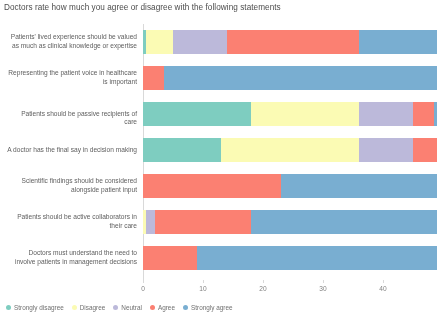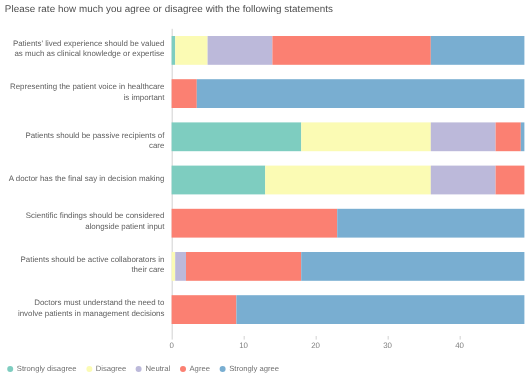--- a/index.html
+++ b/index.html
@@ -124,21 +124,21 @@
     font-size: 6.4px;
     color: #707070;
     white-space: nowrap;
   }
 </style>
 </head>
 <body>
 
 <div id="chart-root">
 
-  <div id="chart-title">Please rate how much you agree or disagree with the following statements</div>
+  <div id="chart-title">Doctors rate how much you agree or disagree with the following statements</div>
 
   <div id="axis-line-left"></div>
 
   <div id="cat-labels">
       <div class="cat-label" style="top: 33.4px;">Patients' lived experience should be valued as much as clinical knowledge or expertise</div>
       <div class="cat-label" style="top: 69.4px;">Representing the patient voice in healthcare is important</div>
       <div class="cat-label" style="top: 109.7px;">Patients should be passive recipients of care</div>
       <div class="cat-label" style="top: 145.7px;">A doctor has the final say in decision making</div>
       <div class="cat-label" style="top: 177.4px;">Scientific findings should be considered alongside patient input</div>
       <div class="cat-label" style="top: 213.4px;">Patients should be active collaborators in their care</div>

